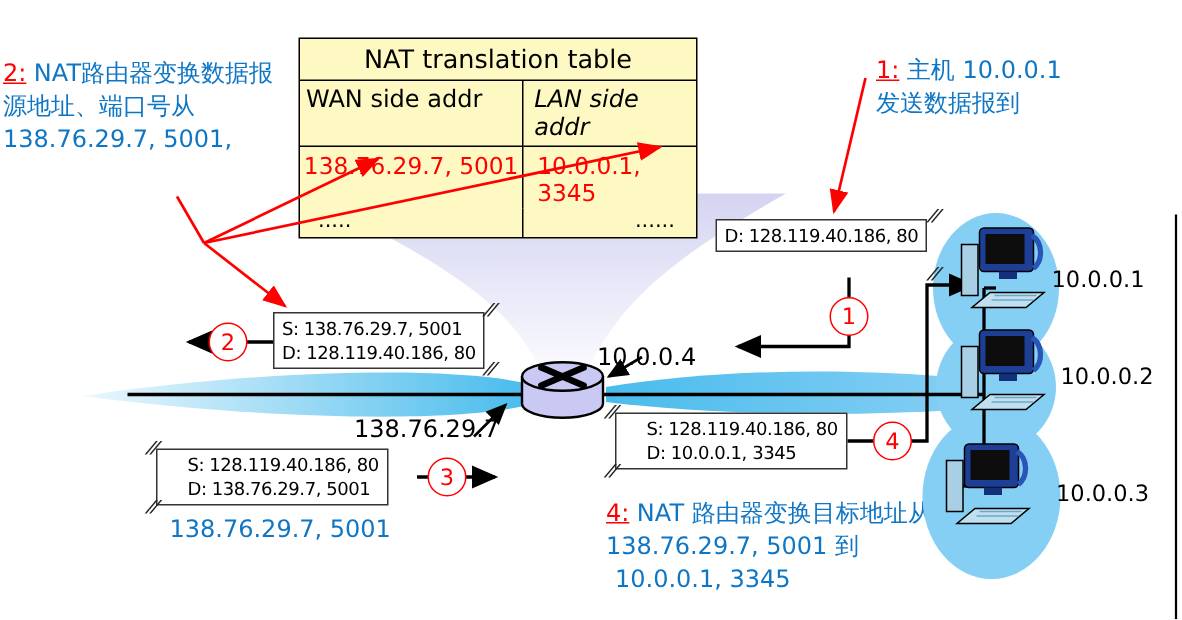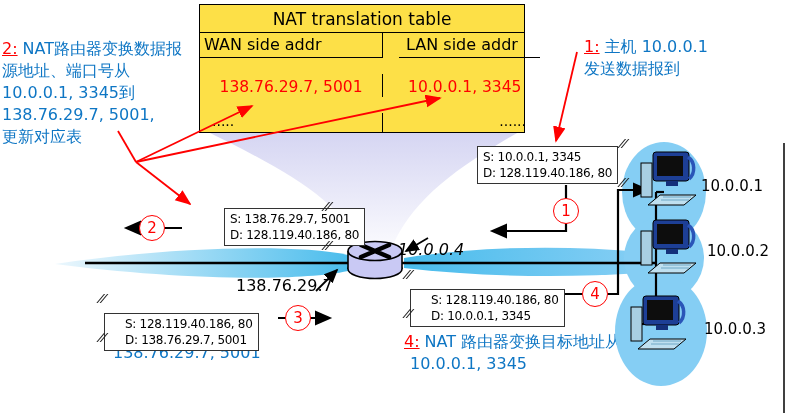--- a/index.html
+++ b/index.html
@@ -4,38 +4,38 @@
 <style>
   html,body{margin:0;padding:0;background:#fff;}
   .stage{position:relative;width:788px;height:413px;background:#ffffff;overflow:hidden;
          font-family:"DejaVu Sans","Liberation Sans",sans-serif;}
 
   
   .note{position:absolute;color:#0e76c4;font-size:16px;line-height:22px;z-index:3;white-space:nowrap;}
   .stepnum{color:#ff0000;text-decoration:underline;margin-right:5px;}
 
   
-  .nat-table{position:absolute;left:199px;top:4px;width:326px;background:#fde047;
+  .nat-table{position:absolute;left:199px;top:25px;width:266px;background:#fef9c3;
              border:1.6px solid #000;z-index:4;color:#000;box-sizing:border-box;}
   .nat-title{text-align:center;font-size:17px;padding:4px 0 3px;border-bottom:1.4px solid #000;}
-  .nat-grid{display:grid;grid-template-columns:56.5% 43.5%;gap:16px;}
+  .nat-grid{display:grid;grid-template-columns:56.5% 43.5%;}
   .nat-cell{box-sizing:border-box;}
   .col-l{border-right:1.4px solid #000;}
   .nat-head{font-size:16px;padding:2px 2px 3px 4px;border-bottom:1.4px solid #000;}
-  .nat-head.col-r{padding-left:7px;}
+  .nat-head.col-r{padding-left:7px;font-style:italic;}
   .nat-entry{color:#ff0000;font-size:15.5px;padding:4px 0 1px;text-align:center;}
   .nat-entry.col-r{text-align:left;padding-left:9px;}
   .nat-dots{font-size:14px;padding:0 0 3px 12px;text-align:left;}
   .nat-dots.col-r{text-align:right;padding-right:14px;}
 
   
   .pbox{position:absolute;background:#fff;border:1.4px solid #333;color:#000;
         font-size:12px;line-height:16px;padding:2px 5px;white-space:nowrap;
         letter-spacing:-0.3px;z-index:5;}
-  .pbox.hashpad{padding-left:20px;margin-top:14px;}
+  .pbox.hashpad{padding-left:20px;}
 
   
   .badge{position:absolute;width:26px;height:26px;border:1.6px solid #ff0000;border-radius:50%;
          background:#fff;color:#ff0000;font-size:15px;display:flex;align-items:center;
          justify-content:center;z-index:6;box-sizing:border-box;}
 
   
   .iplabel{position:absolute;color:#000;font-size:15px;z-index:6;white-space:nowrap;}
   .iplabel.big{font-size:16px;}
 
@@ -137,62 +137,60 @@
       <div class="nat-cell col-l nat-entry">138.76.29.7, 5001</div>
       <div class="nat-cell col-r nat-entry">10.0.0.1, 3345</div>
       <div class="nat-cell col-l nat-dots">.....</div>
       <div class="nat-cell col-r nat-dots">......</div>
     </div>
   </div>
 
   <div class="note" id="note-step2" style="left:2px;top:38px;">
     <div><span class="stepnum">2:</span><span>NAT路由器变换数据报</span></div>
     <div>源地址、端口号从</div>
-    <div>10.0.0.1, 3345到</div>
     <div>138.76.29.7, 5001,</div>
-    <div>更新对应表</div>
   </div>
 
   <div class="note" id="note-step1" style="left:584px;top:36px;">
     <div><span class="stepnum">1:</span><span>主机 10.0.0.1</span></div>
     <div>发送数据报到</div>
   </div>
 
   <div class="note" id="note-step3" style="left:103px;top:342px;">
     <div style="padding-left:10px;">138.76.29.7, 5001</div>
   </div>
 
   <div class="note" id="note-step4" style="left:404px;top:331px;">
     <div><span class="stepnum">4:</span><span>NAT 路由器变换目标地址从</span></div>
+    <div>138.76.29.7, 5001 到</div>
     <div style="padding-left:6px;">10.0.0.1, 3345</div>
   </div>
 
   <div class="pbox" style="left:477px;top:146px;">
-    <div>S: 10.0.0.1, 3345</div>
     <div>D: 128.119.40.186, 80</div>
   </div>
-  <div class="pbox" style="left:182px;top:208px;margin-left:42px;">
+  <div class="pbox" style="left:182px;top:208px;">
     <div>S: 138.76.29.7, 5001</div>
     <div>D: 128.119.40.186, 80</div>
   </div>
   <div class="pbox hashpad" style="left:104px;top:299px;">
     <div>S: 128.119.40.186, 80</div>
     <div>D: 138.76.29.7, 5001</div>
   </div>
   <div class="pbox hashpad" style="left:410px;top:275px;">
     <div>S: 128.119.40.186, 80</div>
     <div>D: 10.0.0.1, 3345</div>
   </div>
 
   <div class="badge" style="left:553px;top:198px;">1</div>
   <div class="badge" style="left:139px;top:215px;">2</div>
   <div class="badge" style="left:285px;top:305px;">3</div>
   <div class="badge" style="left:582px;top:281px;">4</div>
 
-  <div class="iplabel big" style="left:398px;top:240px;font-style:italic;">10.0.0.4</div>
+  <div class="iplabel big" style="left:398px;top:228px;">10.0.0.4</div>
   <div class="iplabel big" style="left:236px;top:276px;">138.76.29.7</div>
   <div class="iplabel" style="left:701px;top:177px;">10.0.0.1</div>
   <div class="iplabel" style="left:707px;top:242px;">10.0.0.2</div>
   <div class="iplabel" style="left:704px;top:320px;">10.0.0.3</div>
 
   <span class="hash" style="left:620px;top:137px;">//</span>
   <span class="hash" style="left:620px;top:176px;">//</span>
   <span class="hash" style="left:324px;top:200px;">//</span>
   <span class="hash" style="left:324px;top:239px;">//</span>
   <span class="hash" style="left:99px;top:292px;">//</span>

